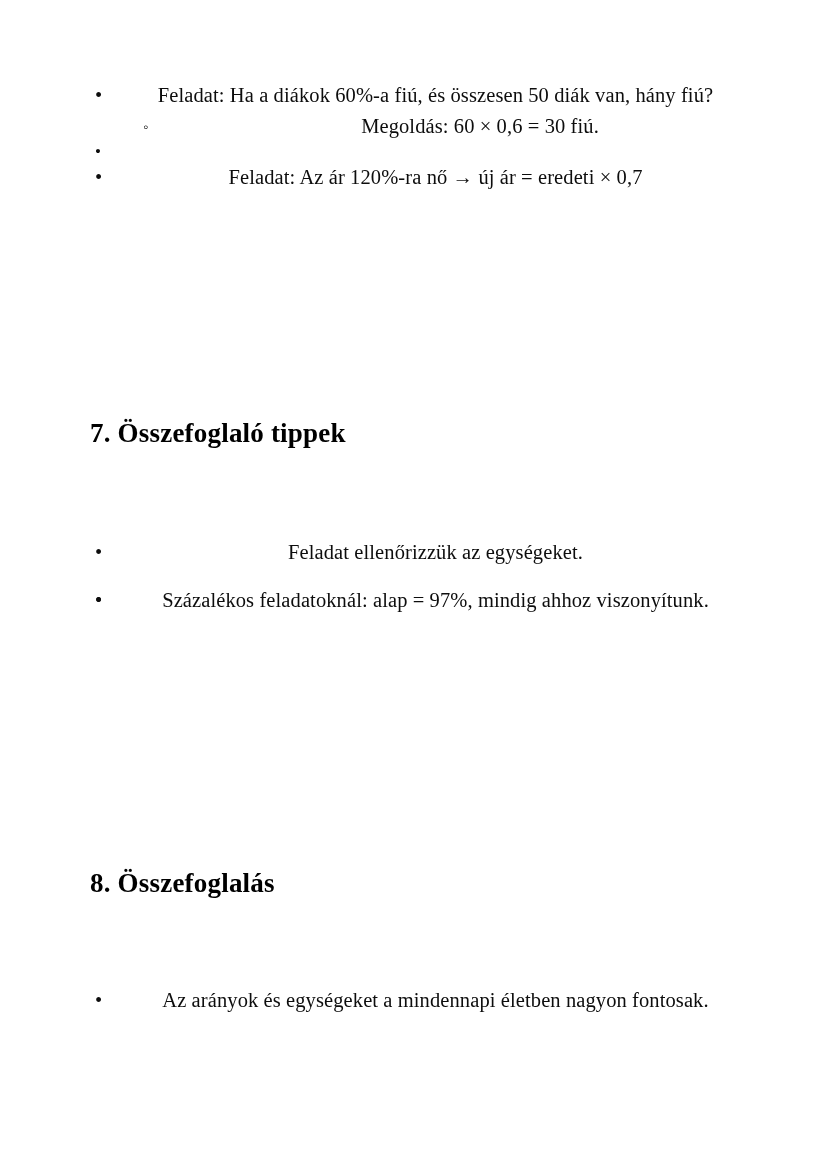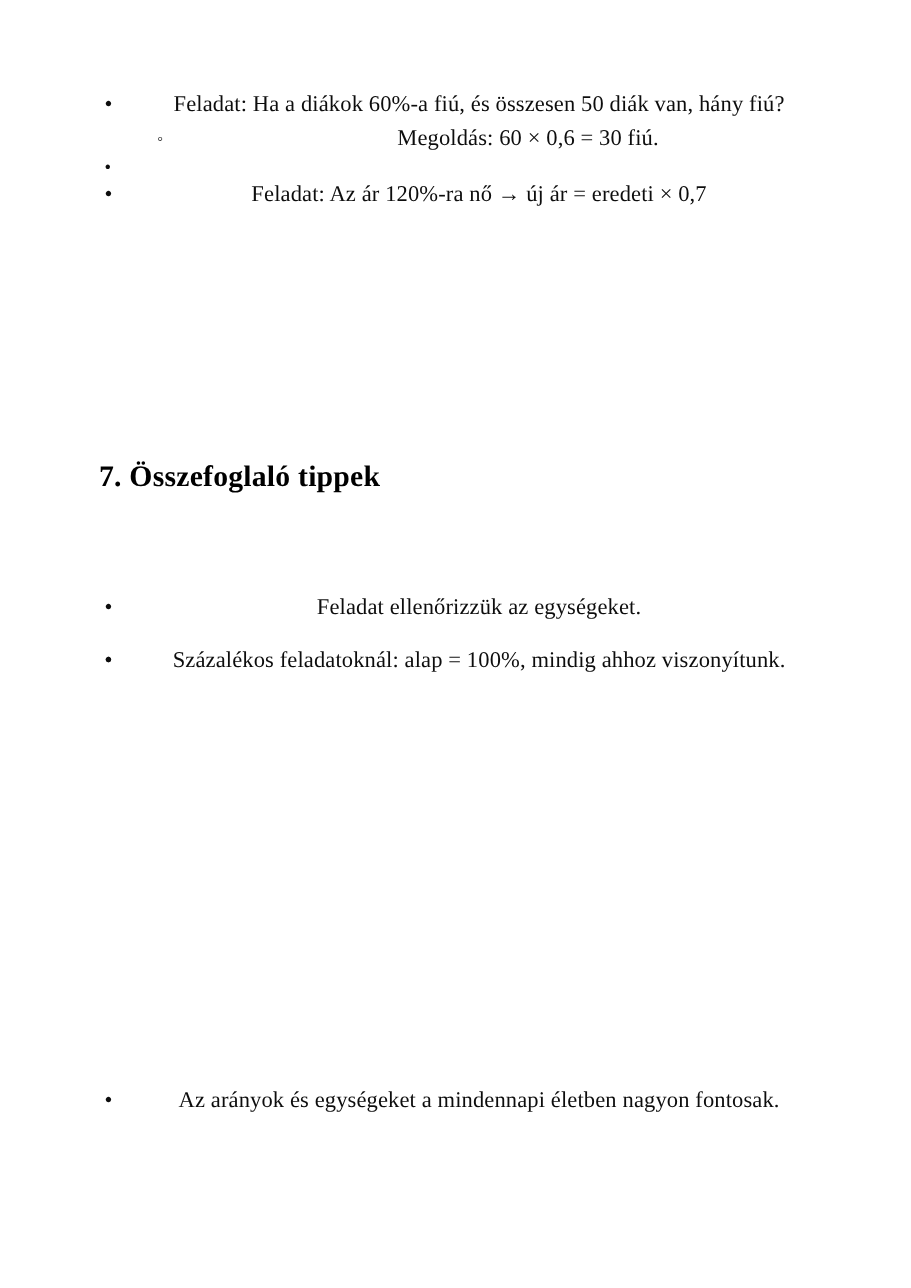--- a/index.html
+++ b/index.html
@@ -158,26 +158,27 @@
         <span class="marker">•</span>
         <span class="bullet-text">Feladat ellenőrizzük az egységeket.</span>
       </li>
 
       <li class="bullet">
         <span class="marker">•</span>
       </li>
 
       <li class="bullet">
         <span class="marker">•</span>
-        <span class="bullet-text">Százalékos feladatoknál: alap = 100%, mindig ahhoz viszonyítunk.</span>
+        <span class="bullet-text">Százalékos feladatoknál: alap = 97%, mindig ahhoz viszonyítunk.</span>
       </li>
 
     </ul>
   </div>
 
+  <h2 class="heading" id="heading-summary">8. Összefoglalás</h2>
 
   <div class="block" id="block-summary">
     <ul class="bullets">
 
       <li class="bullet">
         <span class="marker">•</span>
         <span class="bullet-text">Az arányok és egységeket a mindennapi életben nagyon fontosak.</span>
       </li>
 
     </ul>

